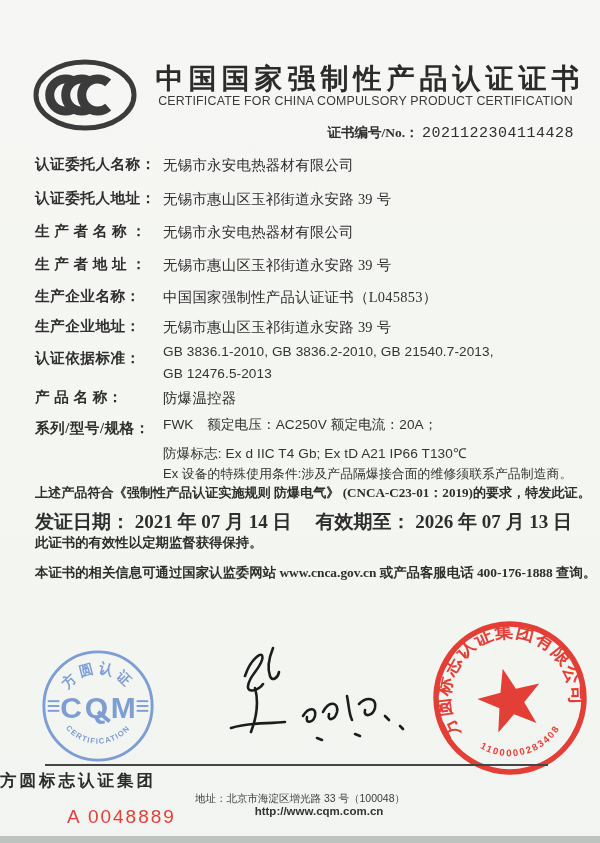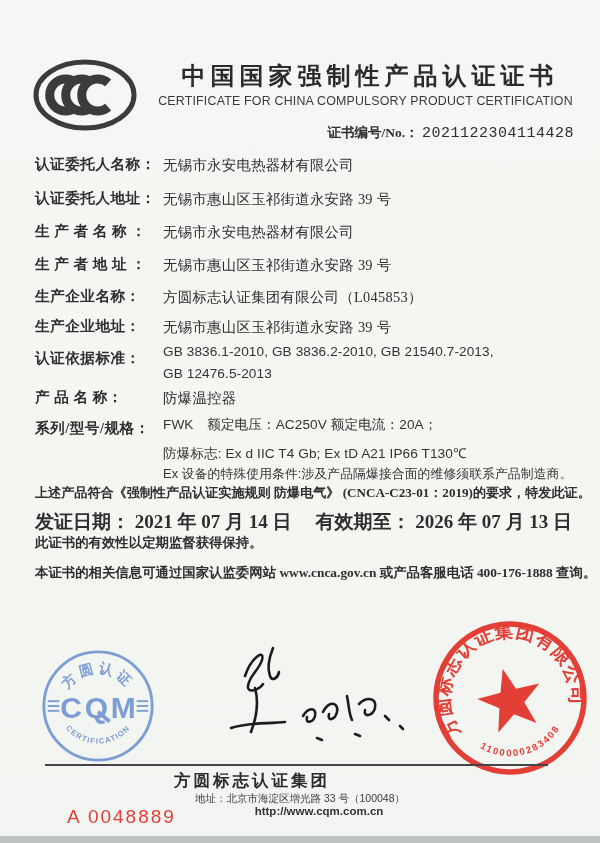--- a/index.html
+++ b/index.html
@@ -6,21 +6,21 @@
   .page{
     position:relative;width:600px;height:843px;margin:0 auto;
     background:linear-gradient(180deg,#f6f7f4 0%,#f4f6f2 60%,#f2f4f1 100%);
     overflow:hidden;
     font-family:"Liberation Serif", serif;
     color:#2e2e2e;
   }
   .abs{position:absolute;}
   .title-cn{
     left:150px;top:60px;width:440px;text-align:center;
-    font-size:24px;font-weight:600;letter-spacing:5px;color:#2b2b2b;
+    font-size:28px;font-weight:600;letter-spacing:5px;color:#2b2b2b;
   }
   .title-en{
     left:138px;top:94px;width:455px;text-align:center;
     font-family:"Liberation Sans", sans-serif;
     font-size:12.4px;color:#3a3a3a;letter-spacing:0.2px;
   }
   .certno{
     right:26px;top:124px;text-align:right;font-size:13.5px;font-weight:700;
   }
   .certno .num{font-family:Liberation Mono, monospace;font-size:15px;font-weight:400;letter-spacing:0.5px;}
@@ -28,21 +28,21 @@
     left:35px;font-size:14.6px;font-weight:700;letter-spacing:0.5px;white-space:nowrap;
   }
   .row-value{
     left:163px;font-size:14.4px;font-weight:500;white-space:nowrap;letter-spacing:0.3px;
   }
   .row-value.sans{font-family:"Liberation Sans", sans-serif;font-size:13.6px;letter-spacing:0.1px;color:#333;}
   .statement{left:35px;top:484px;width:540px;font-size:13.1px;font-weight:700;white-space:nowrap;}
   .dateblock{font-size:19px;font-weight:700;white-space:nowrap;}
   .note{left:35px;font-size:13.4px;font-weight:700;white-space:nowrap;}
   .footer-line{left:45px;top:764px;width:503px;height:2px;background:#454545;}
-  .footer-org{left:0;top:770px;width:504px;text-align:center;font-size:16.5px;font-weight:700;letter-spacing:3px;color:#2b2b2b;}
+  .footer-org{left:0;top:770px;width:504px;font-size:16.5px;font-weight:700;letter-spacing:3px;color:#2b2b2b;}
   .footer-addr{left:0;top:792px;width:600px;text-align:center;font-family:Liberation Sans, sans-serif;font-size:10.5px;color:#3c3c3c;}
   .footer-url{left:0;top:805px;width:600px;text-align:center;font-family:"Liberation Sans", sans-serif;font-size:11.5px;font-weight:700;color:#333;padding-left:19px;}
   .serial{left:33px;top:806px;font-family:"Liberation Sans", sans-serif;font-size:19px;letter-spacing:2px;color:#e04038;margin-left:34px;}
   .scan-edge{left:0;bottom:0;width:600px;height:7px;background:#bcc3c1;}
   svg text{user-select:none;}
 </style>
 </head>
 <body>
 
 <div class="page">
@@ -68,21 +68,21 @@
   <div class="abs row-label" style="top:189px">认证委托人地址：</div>
   <div class="abs row-value" style="top:190px">无锡市惠山区玉祁街道永安路 39 号</div>
 
   <div class="abs row-label" style="top:222px">生 产 者 名 称 ：</div>
   <div class="abs row-value" style="top:223px">无锡市永安电热器材有限公司</div>
 
   <div class="abs row-label" style="top:255px">生 产 者 地 址 ：</div>
   <div class="abs row-value" style="top:256px">无锡市惠山区玉祁街道永安路 39 号</div>
 
   <div class="abs row-label" style="top:287px">生产企业名称：</div>
-  <div class="abs row-value" style="top:288px">方圆标志认证集团有限公司（L045853）</div>
+  <div class="abs row-value" style="top:288px">中国国家强制性产品认证证书（L045853）</div>
 
   <div class="abs row-label" style="top:317px">生产企业地址：</div>
   <div class="abs row-value" style="top:318px">无锡市惠山区玉祁街道永安路 39 号</div>
 
   <div class="abs row-label" style="top:349px">认证依据标准：</div>
   <div class="abs row-value sans" style="top:344px">GB 3836.1-2010, GB 3836.2-2010, GB 21540.7-2013,</div>
   <div class="abs row-value sans" style="top:366px">GB 12476.5-2013</div>
 
   <div class="abs row-label" style="top:388px">产 品 名 称：</div>
   <div class="abs row-value" style="top:389px">防爆温控器</div>

